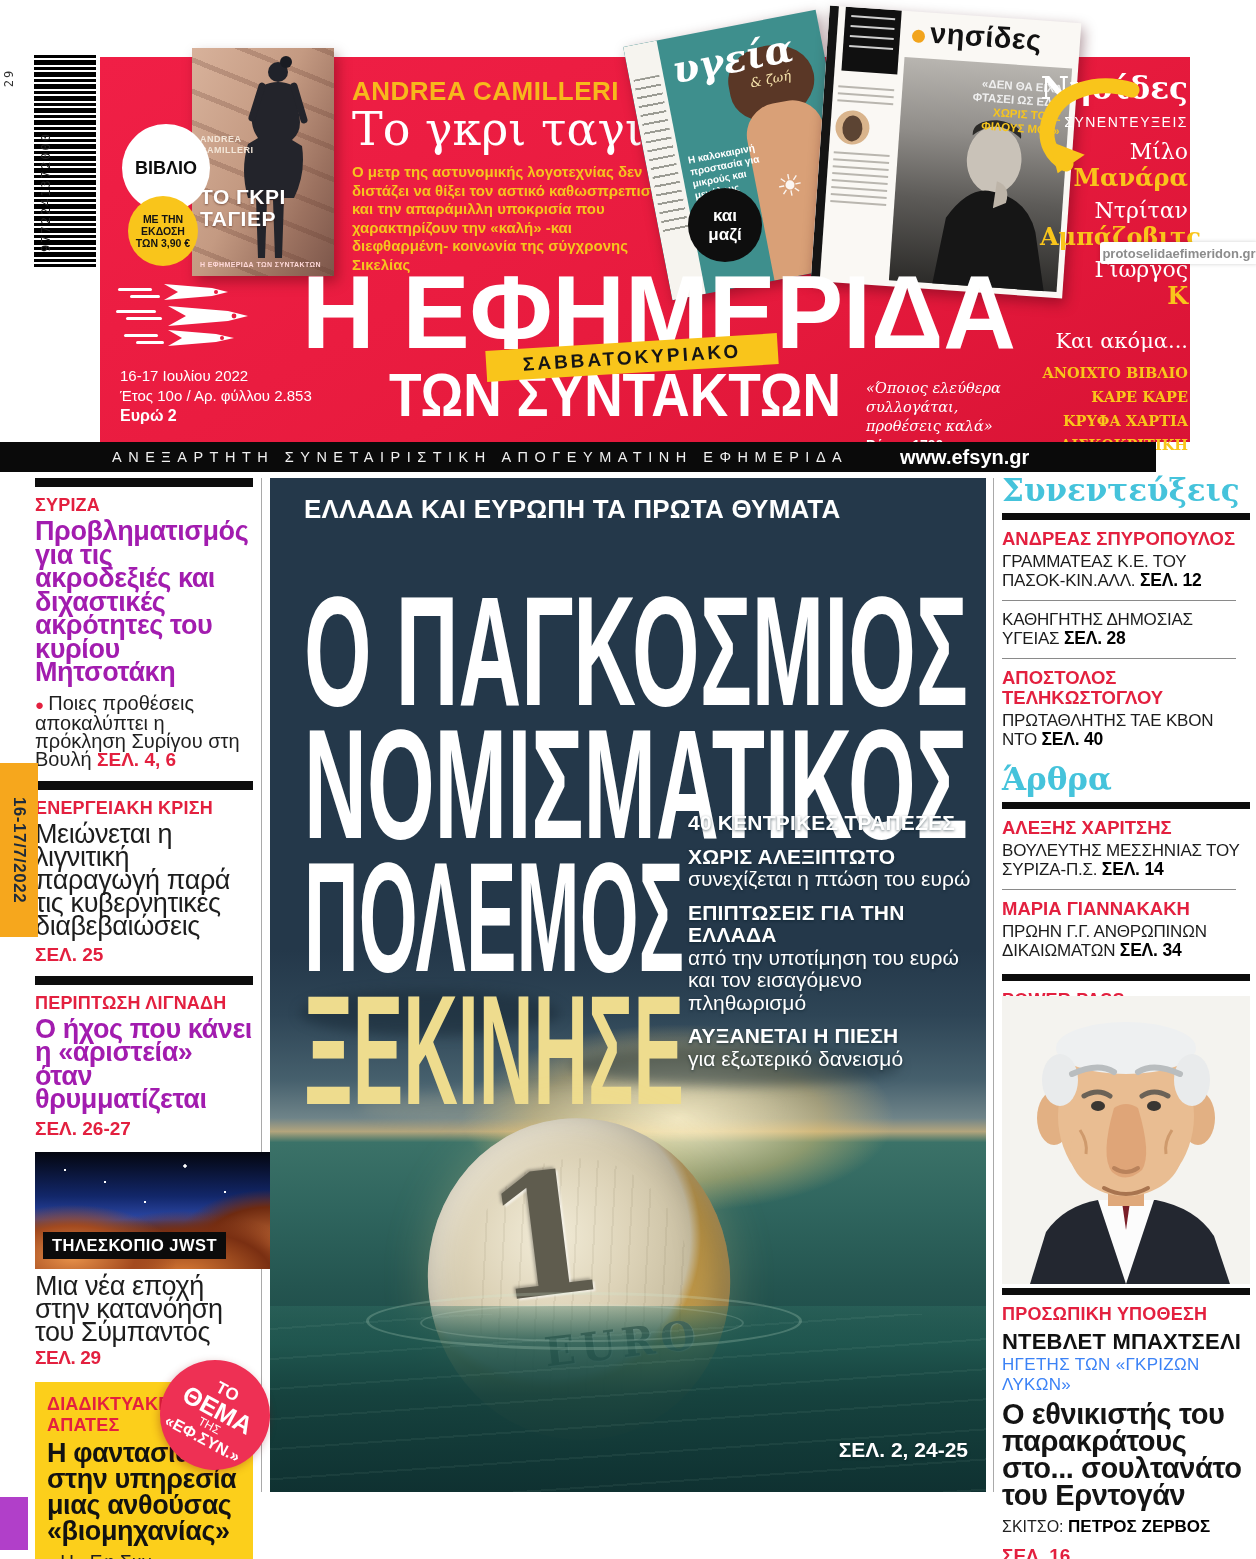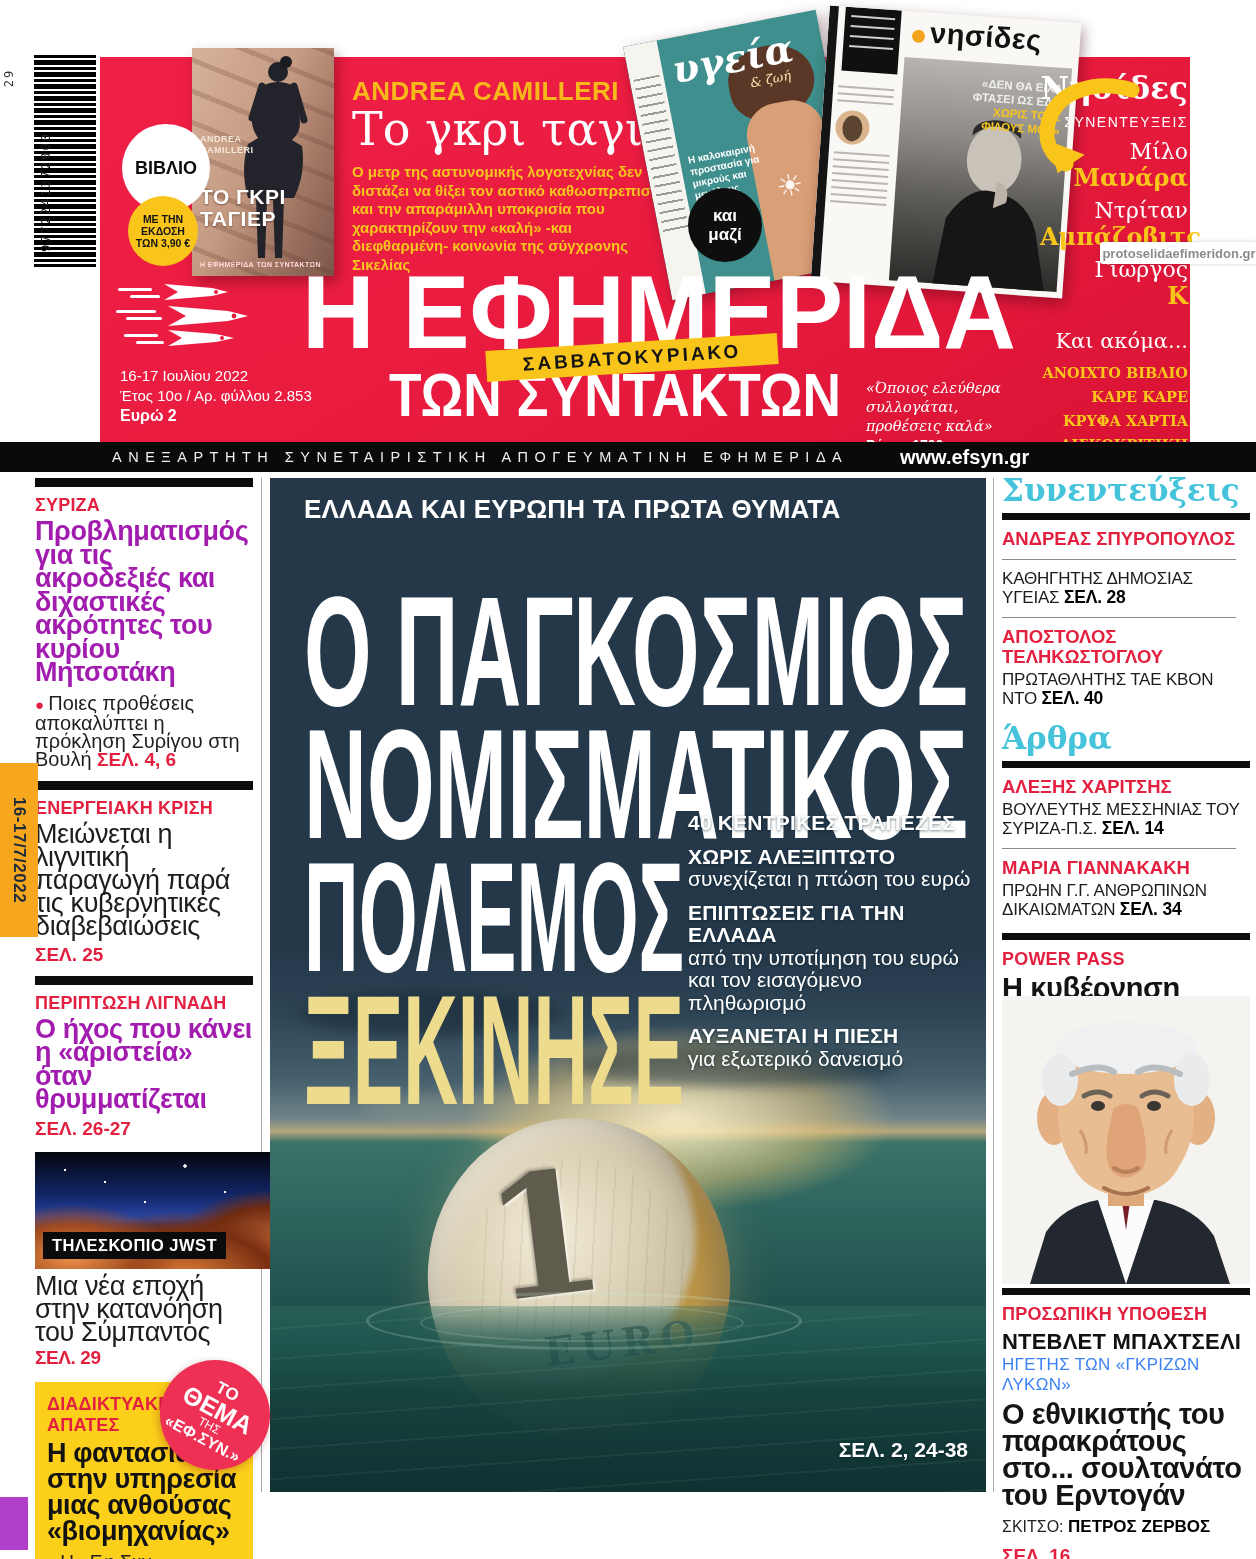--- a/index.html
+++ b/index.html
@@ -97,21 +97,21 @@
   .tag{left:486px;top:342px;width:292px;height:31px;background:#f9c51b;transform:rotate(-3.5deg);z-index:6;
        display:flex;align-items:center;justify-content:center;color:#151515;font-weight:bold;font-size:19px;letter-spacing:3px;}
   .h2svg{left:386px;top:371px;width:458px;height:50px;overflow:visible;z-index:5;}
   .mast-date{left:120px;top:366px;width:210px;color:#fff;font-size:15px;line-height:20px;z-index:5;}
   .mast-date .b{font-weight:bold;font-size:16px;}
   .mast-quote{left:866px;top:379px;width:205px;color:#fff;font-family:"DejaVu Serif",serif;font-style:italic;
               font-size:14.5px;line-height:19px;z-index:5;}
   .mast-quote b{font-style:normal;font-family:"Liberation Sans",sans-serif;font-size:14px;}
 
   
-  .bar{left:0;top:442px;width:1256px;height:30px;background:#0a0a0a;z-index:7;}
+  .bar{left:0;top:442px;width:1156px;height:30px;background:#0a0a0a;z-index:7;}
   .bar .tg{position:absolute;left:112px;top:0;height:30px;line-height:31px;color:#f0f0f0;font-size:14.5px;letter-spacing:6.5px;}
   .bar .site{position:absolute;left:900px;top:0;height:30px;line-height:30px;color:#fff;font-weight:bold;font-size:20px;}
 
   
   .vr{width:1px;background:#a9a9a9;top:478px;height:1014px;z-index:2;}
 
   
   .col-left{left:35px;top:478px;width:218px;z-index:3;}
   .rule{height:9px;background:#0d0d0d;}
   .kick{color:#e3203f;font-weight:bold;font-size:18px;margin:8px 0 4px;letter-spacing:.2px;}
@@ -448,28 +448,30 @@
       </div>
       <div class="lp">
         <div class="l">ΕΠΙΠΤΩΣΕΙΣ ΓΙΑ ΤΗΝ ΕΛΛΑΔΑ</div>
         <div class="t">από την υποτίμηση του ευρώ και τον εισαγόμενο πληθωρισμό</div>
       </div>
       <div class="lp">
         <div class="l">ΑΥΞΑΝΕΤΑΙ Η ΠΙΕΣΗ</div>
         <div class="t">για εξωτερικό δανεισμό</div>
       </div>
     </div>
-    <div class="lead-page">ΣΕΛ. 2, 24-38</div>
+    <div class="lead-page">ΣΕΛ. 2, 24-25</div>
   </div>
 
   <div class="abs col-right">
     <div class="rc-title">Συνεντεύξεις</div>
     <div class="rrule"></div>
     <div class="entry">
       <div class="nm">ΑΝΔΡΕΑΣ ΣΠΥΡΟΠΟΥΛΟΣ</div>
+      <div class="rl"><span>ΓΡΑΜΜΑΤΕΑΣ Κ.Ε. ΤΟΥ ΠΑΣΟΚ-ΚΙΝ.ΑΛΛ.</span>
+        <b>ΣΕΛ. 12</b></div>
     </div>
     <div class="tdiv"></div>
     <div class="entry">
       <div class="rl"><span>ΚΑΘΗΓΗΤΗΣ ΔΗΜΟΣΙΑΣ ΥΓΕΙΑΣ</span>
         <b>ΣΕΛ. 28</b></div>
     </div>
     <div class="tdiv"></div>
     <div class="entry">
       <div class="nm">ΑΠΟΣΤΟΛΟΣ ΤΕΛΗΚΩΣΤΟΓΛΟΥ</div>
       <div class="rl"><span>ΠΡΩΤΑΘΛΗΤΗΣ ΤΑΕ ΚΒΟΝ ΝΤΟ</span>

